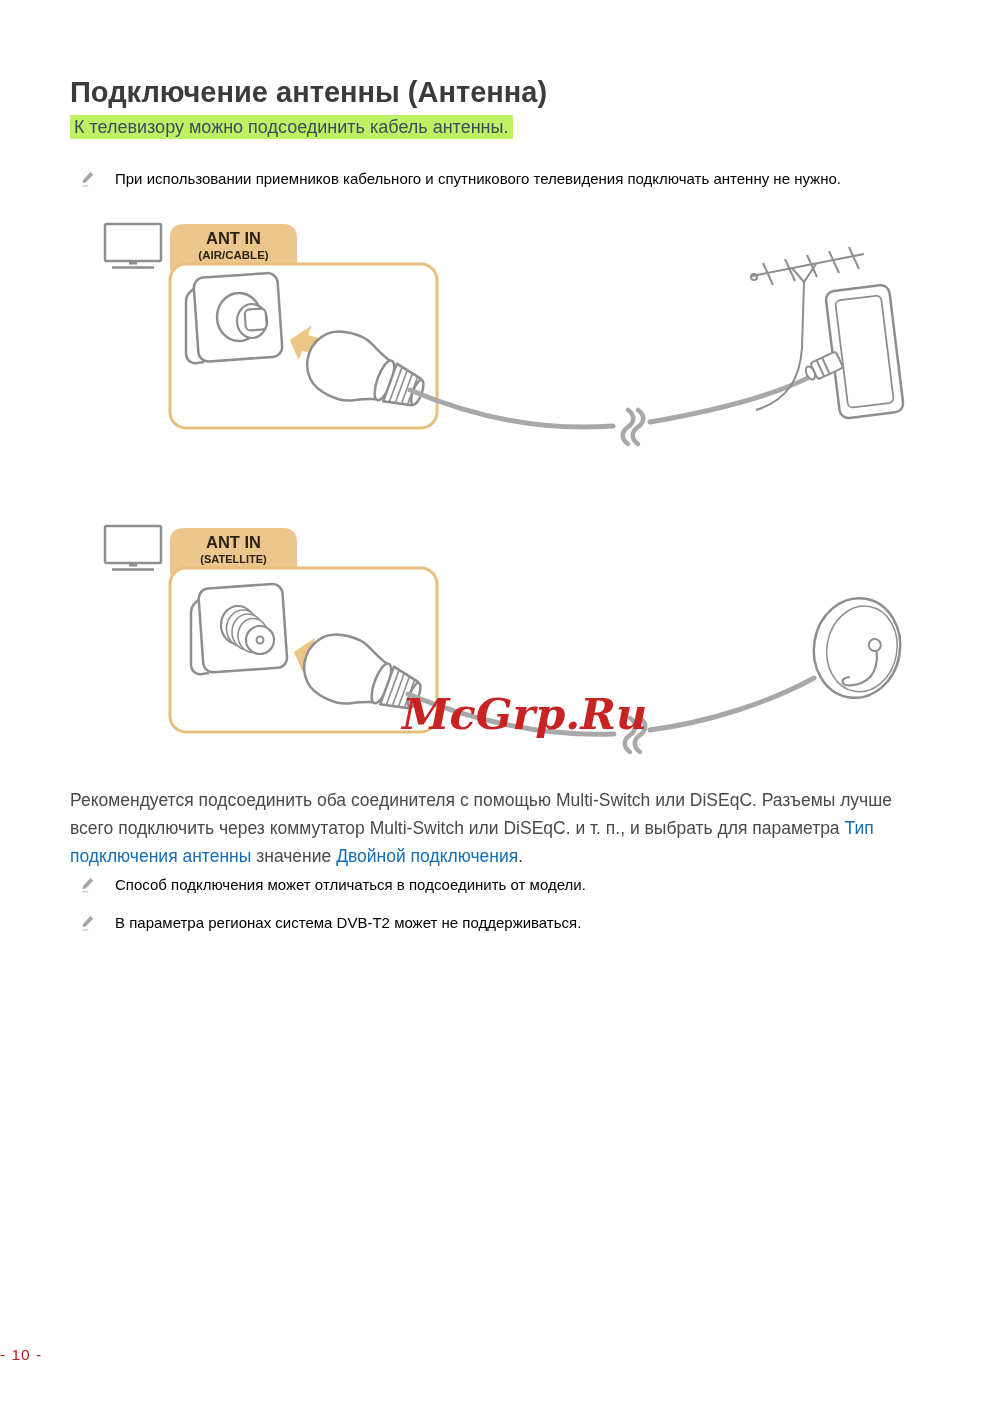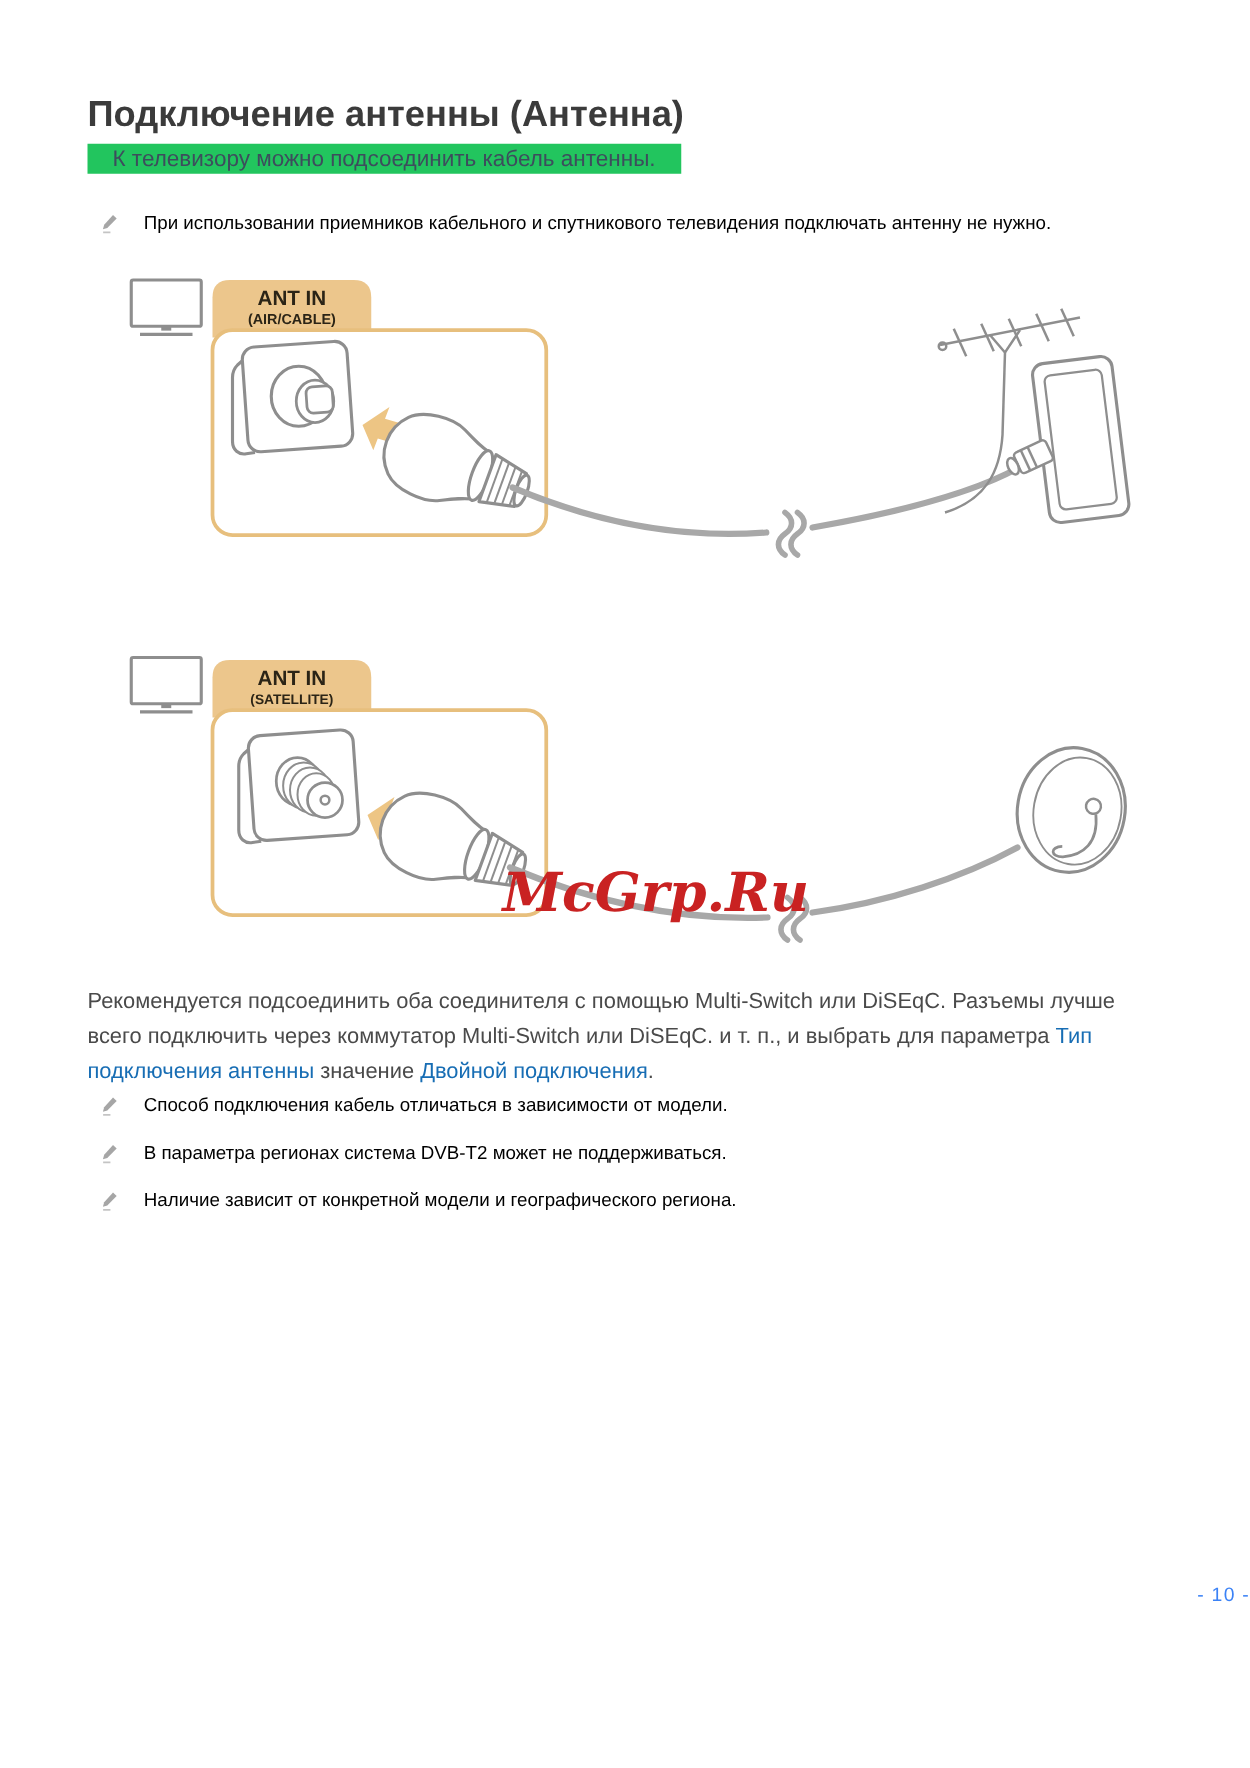--- a/index.html
+++ b/index.html
@@ -1,35 +1,35 @@
 <!DOCTYPE html>
 <html><head>
 <meta charset="utf-8">
 <style>
   html,body{margin:0;padding:0;background:#ffffff;}
   body{width:1000px;height:1414px;position:relative;font-family:"Liberation Sans",sans-serif;overflow:hidden;}
 
   .title{position:absolute;left:70px;top:76px;font-size:29px;font-weight:600;color:#3b3b3b;}
   .subtitle{position:absolute;left:70px;top:117px;font-size:18px;color:#3d4d5d;}
-  .subtitle .hl{background:#22c55e;padding:2px 20px;}
+  .subtitle .hl{background:#bef264;padding:2px 4px;}
 
   .note-row{display:flex;align-items:flex-start;gap:20px;color:#000000;font-size:15px;line-height:22px;}
   .note-top{position:absolute;left:80px;top:168px;width:850px;}
   .notes-block{position:absolute;left:80px;top:874px;width:850px;}
   .notes-block .note-row{margin-bottom:16px;}
   .pencil{flex:0 0 auto;margin-top:2px;}
 
   .diagram{position:absolute;left:90px;}
   #diagram-air{top:212px;}
   #diagram-sat{top:512px;}
 
   .paragraph{position:absolute;left:70px;top:786px;width:848px;font-size:17.5px;line-height:28px;color:#4a4a4a;}
   .paragraph .blue{color:#176db4;}
 
-  .page-number{position:absolute;left:0;top:1268px;width:100%;text-align:right;font-size:15.5px;color:#3b82f6;letter-spacing:1px;}
+  .page-number{position:absolute;left:0;top:1346px;width:100%;text-align:left;font-size:15.5px;color:#b91c1c;letter-spacing:1px;}
 
   .tab-label{font-weight:bold;fill:#2b2416;}
 </style>
 </head>
 <body>
 
 <svg width="0" height="0" style="position:absolute" aria-hidden="true">
   <defs>
     <g id="g-tv" stroke="#8e8e8e" fill="#ffffff" stroke-width="2.5">
       <rect x="0" y="0" width="56" height="37" rx="1.5"></rect>
@@ -159,31 +159,24 @@
 </svg>
 
 <div class="paragraph"><span>Рекомендуется подсоединить оба соединителя с помощью Multi-Switch или DiSEqC. Разъемы лучше всего подключить через коммутатор Multi-Switch или DiSEqC. и т. п., и выбрать для параметра </span><span class="blue">Тип подключения антенны</span><span> значение </span><span class="blue">Двойной подключения</span><span>.</span></div>
 
 <div class="notes-block">
   <div class="note-row">
     <svg class="pencil" viewBox="0 0 18 20" width="15" height="18">
       <path d="M12.5 1.5 L16 5 L7 14 L2.8 15.2 L4 11 Z" fill="#a6a6a6"></path>
       <line x1="3" y1="18.2" x2="10" y2="18.2" stroke="#c4c4c4" stroke-width="1.6"></line>
     </svg>
-    <span>Способ подключения кабель отличаться в зависимости от модели.</span>
+    <span>Способ подключения может отличаться в подсоединить от модели.</span>
   </div>
   <div class="note-row">
     <svg class="pencil" viewBox="0 0 18 20" width="15" height="18">
       <path d="M12.5 1.5 L16 5 L7 14 L2.8 15.2 L4 11 Z" fill="#a6a6a6"></path>
       <line x1="3" y1="18.2" x2="10" y2="18.2" stroke="#c4c4c4" stroke-width="1.6"></line>
     </svg>
     <span>В параметра регионах система DVB-T2 может не поддерживаться.</span>
   </div>
-  <div class="note-row">
-    <svg class="pencil" viewBox="0 0 18 20" width="15" height="18">
-      <path d="M12.5 1.5 L16 5 L7 14 L2.8 15.2 L4 11 Z" fill="#a6a6a6"></path>
-      <line x1="3" y1="18.2" x2="10" y2="18.2" stroke="#c4c4c4" stroke-width="1.6"></line>
-    </svg>
-    <span>Наличие зависит от конкретной модели и географического региона.</span>
-  </div>
 </div>
 
 <div class="page-number">- 10 -</div>
 
 </body></html>

